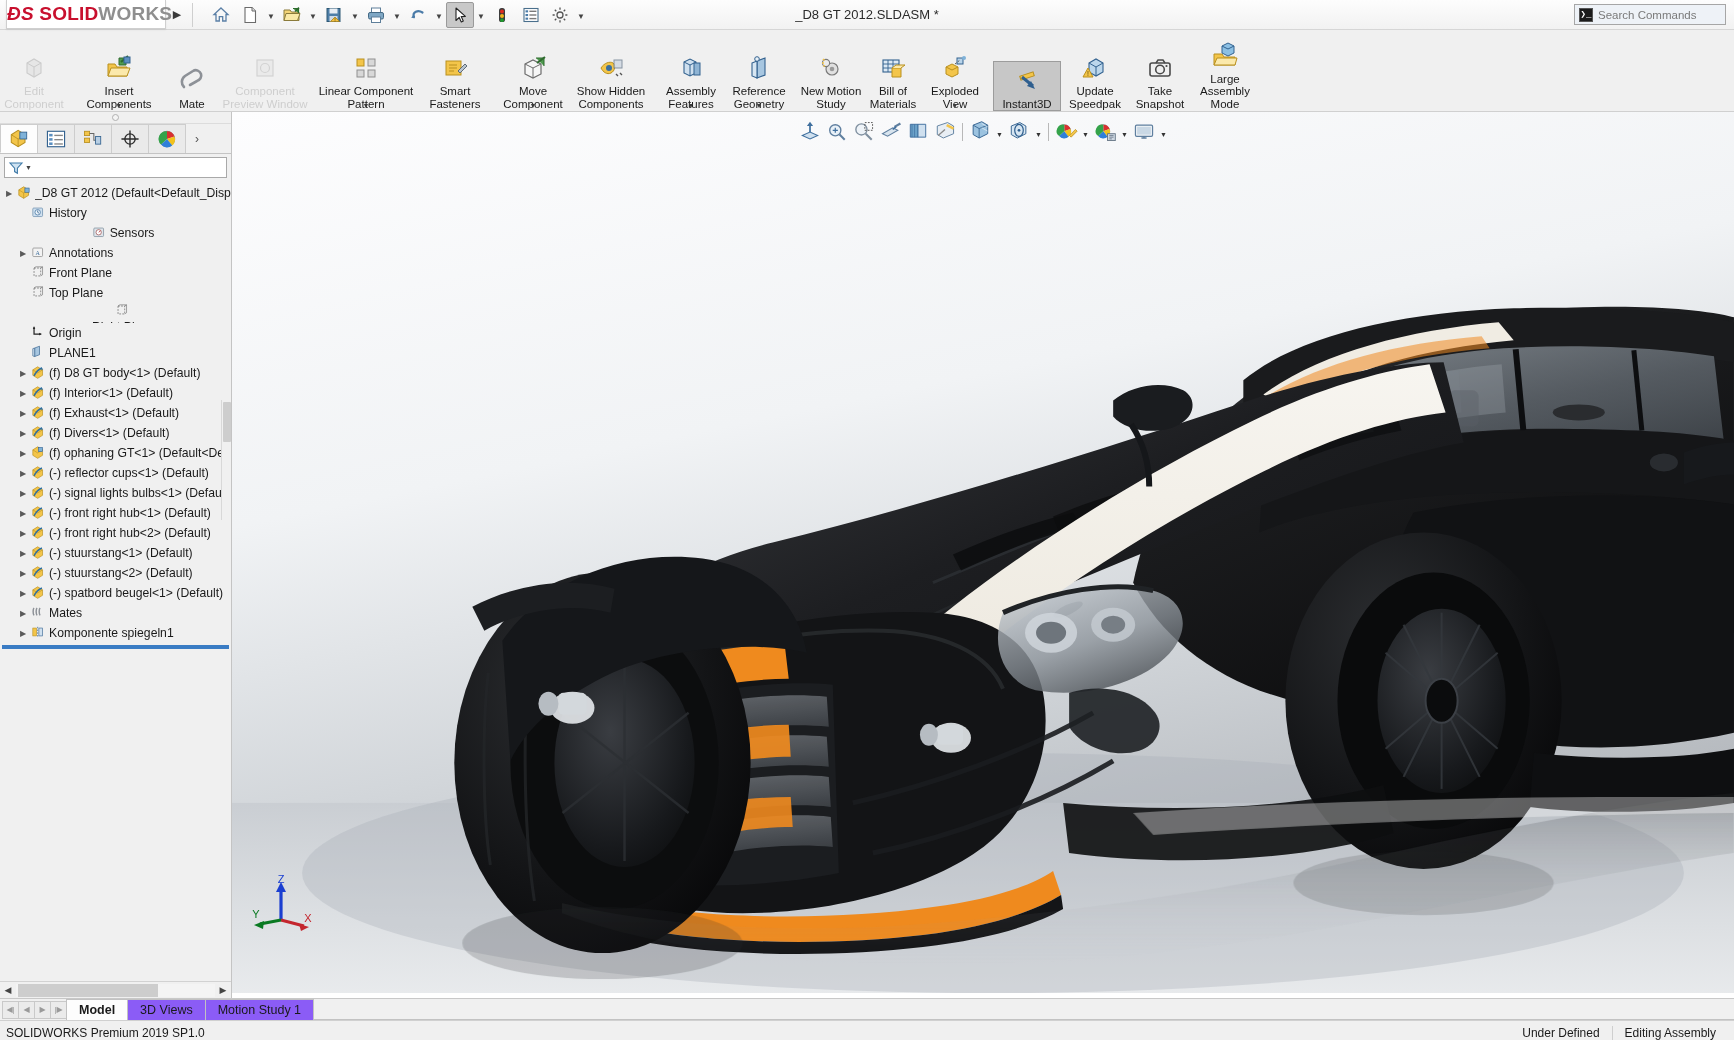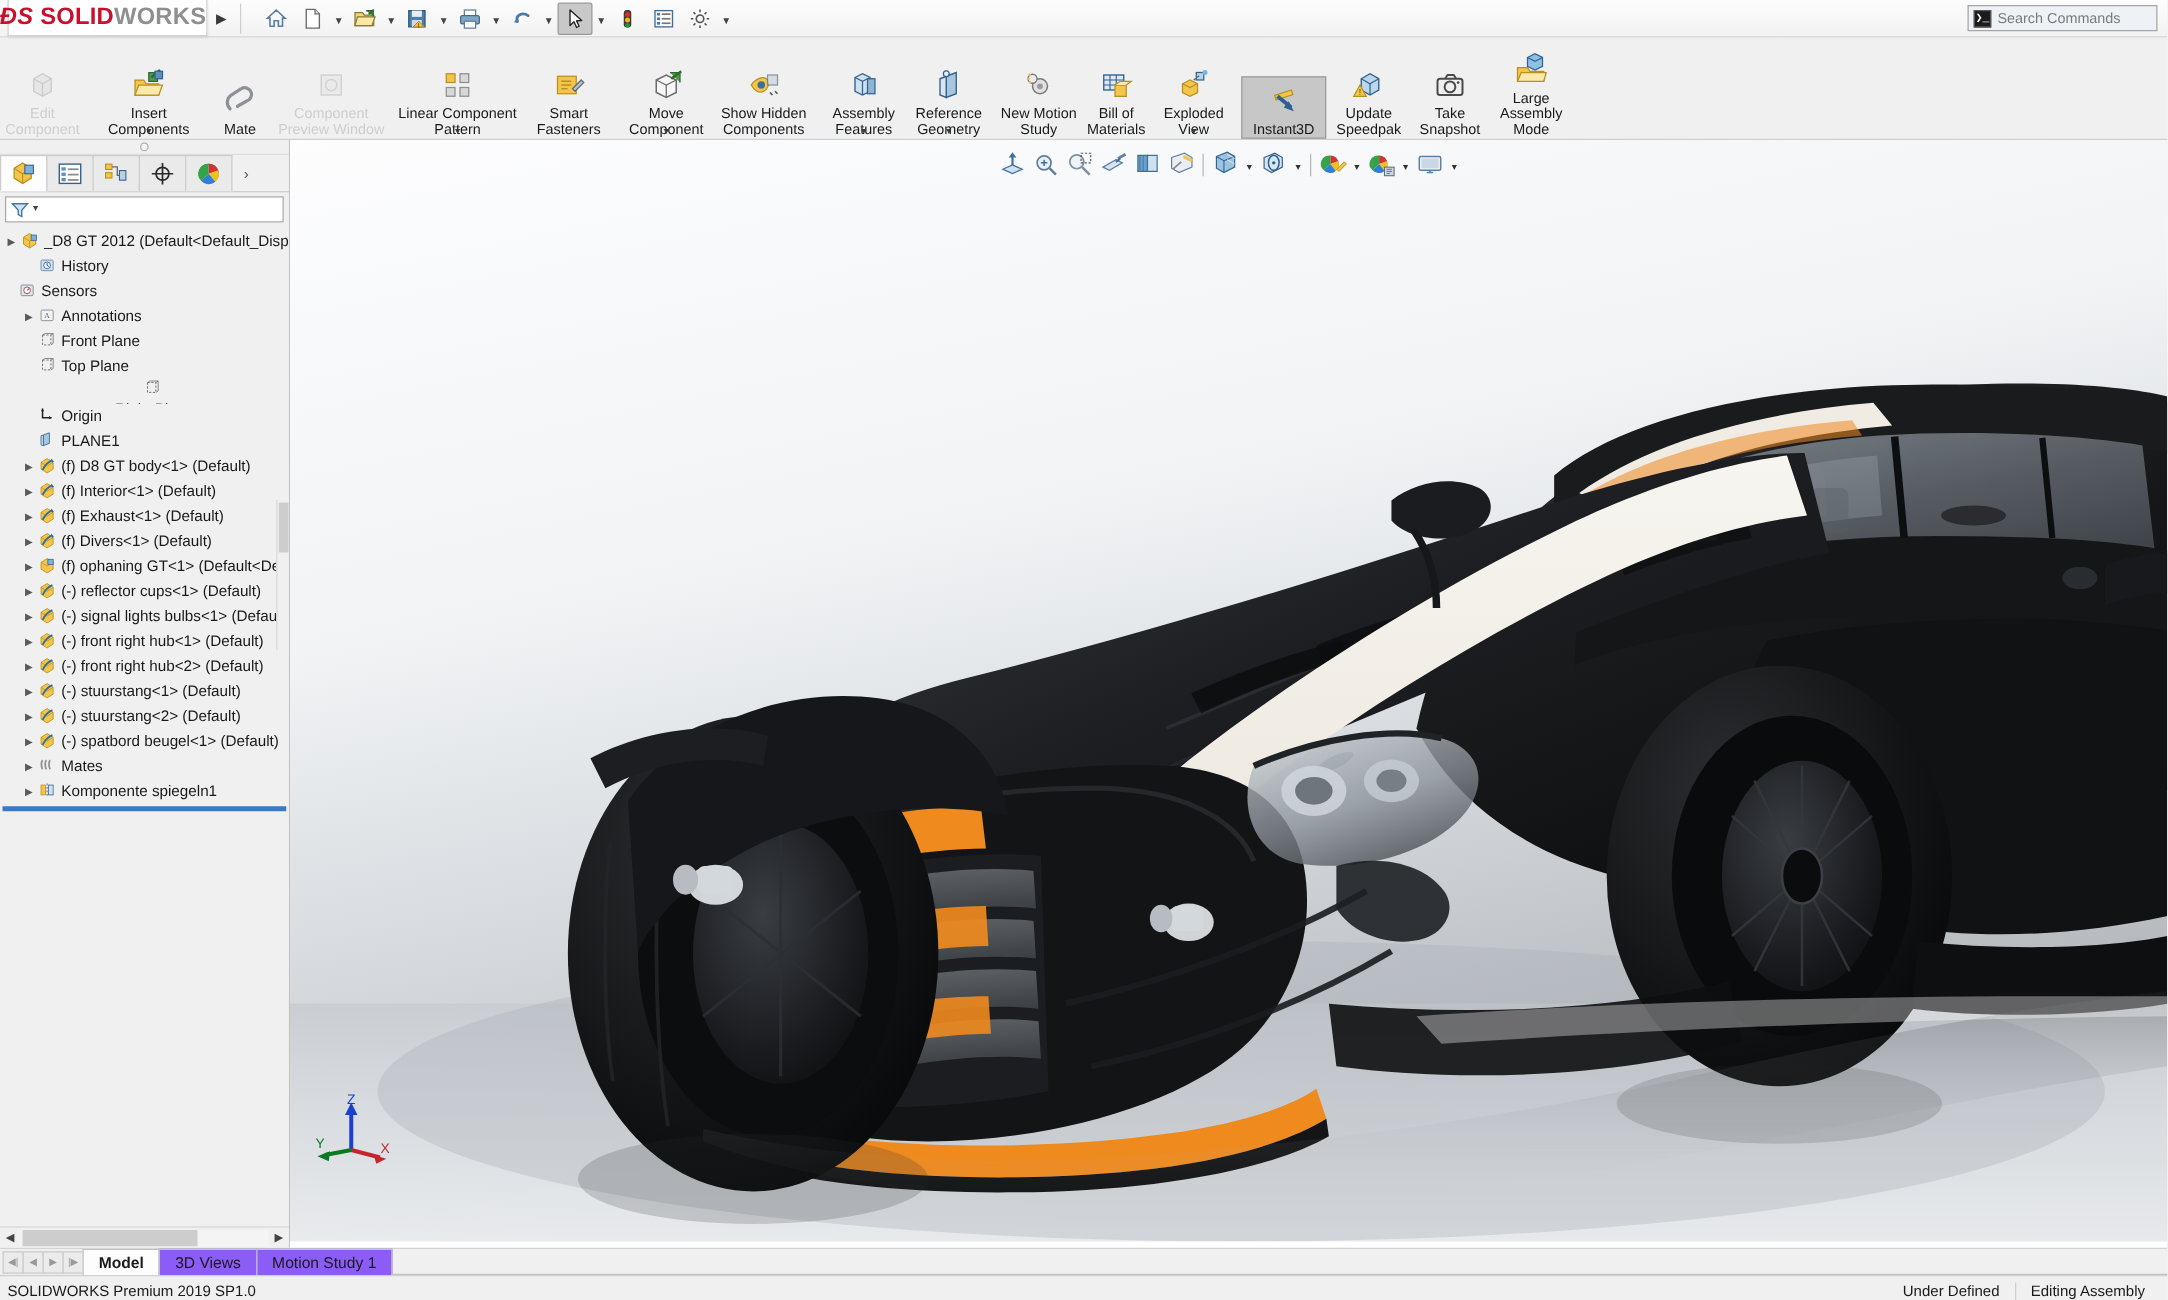--- a/index.html
+++ b/index.html
@@ -15,21 +15,21 @@
   
   .titlebar {
     height: 30px; min-height: 30px;
     background: linear-gradient(#fdfdfd, #f2f2f2);
     border-bottom: 1px solid #d6d6d6;
     display: flex; align-items: center; position: relative;
   }
   .logo-box {
     width: 160px; height: 29px; margin-left: 6px;
     background: #ffffff; border: 1px solid #cfcfcf; border-top: none;
-    display: flex; align-items: center; justify-content: flex-end;
+    display: flex; align-items: center; justify-content: flex-start;
     box-shadow: 0 1px 2px rgba(0,0,0,.07);
   }
   .logo-text { font-size: 19px; font-weight: bold; letter-spacing: .2px; color: #c8102e; white-space: nowrap; }
   .logo-text .ds { font-style: italic; font-weight: bold; font-size: 19px; }
   .logo-text .solid { color: #c8102e; }
   .logo-text .works { color: #8f8f8f; }
   .expand-arrow {
     width: 22px; height: 30px; display: flex; align-items: center; justify-content: center;
     color: #3a3a3a; font-size: 11px; cursor: pointer;
   }
@@ -300,20 +300,21 @@
         <svg width="20" height="20" viewBox="0 0 20 20">
             <g fill="none" stroke="#555" stroke-width="1.3">
               <circle cx="10" cy="10" r="3"></circle>
               <path d="M10 2.6 v2.1 M10 15.3 v2.1 M2.6 10 h2.1 M15.3 10 h2.1 M4.8 4.8 l1.5 1.5 M13.7 13.7 l1.5 1.5 M15.2 4.8 l-1.5 1.5 M6.3 13.7 l-1.5 1.5"></path>
             </g>
           </svg>
       </div>
       <div class="qcaret">▼</div>
     </div>
 
+    <div class="doc-title">_D8 GT 2012.SLDASM *</div>
 
     <div class="searchbox">
       <span class="search-ico">❯_</span>
       <span class="search-ph">Search Commands</span>
     </div>
   </div>
 
   <div class="ribbon" id="ribbon">
       <div class="rb-item rb-w68 disabled">
         <div class="rb-ico">
@@ -605,21 +606,21 @@
             <span class="texp"></span>
             <span class="tico">
               <svg width="17" height="17" viewBox="0 0 28 28">
                 <rect x="3" y="5" width="16" height="14" rx="1.5" fill="#cfe0ef" stroke="#6d8fae" stroke-width="1.2"></rect>
                 <circle cx="11" cy="12" r="4.5" fill="#eaf2f8" stroke="#3f6f9e" stroke-width="1.2"></circle>
                 <path d="M11 9 V12 L13.4 13.6" stroke="#2f5f8f" stroke-width="1.3" fill="none"></path>
               </svg>
             </span>
             <span class="tlbl">History</span>
           </div>
-          <div class="tnode" style="padding-left: 0;">
+          <div class="tnode" style="padding-left: 0; justify-content: center;">
             <span class="texp"></span>
             <span class="tico">
               <svg width="17" height="17" viewBox="0 0 28 28">
                 <rect x="3" y="5" width="16" height="14" rx="1.5" fill="#dfe5ea" stroke="#7b8b99" stroke-width="1.2"></rect>
                 <circle cx="11" cy="12" r="4.4" fill="#fff" stroke="#9a4f4f" stroke-width="1.2"></circle>
                 <path d="M11 12 L14 9.6" stroke="#c23b3b" stroke-width="1.4"></path>
               </svg>
             </span>
             <span class="tlbl">Sensors</span>
           </div>

